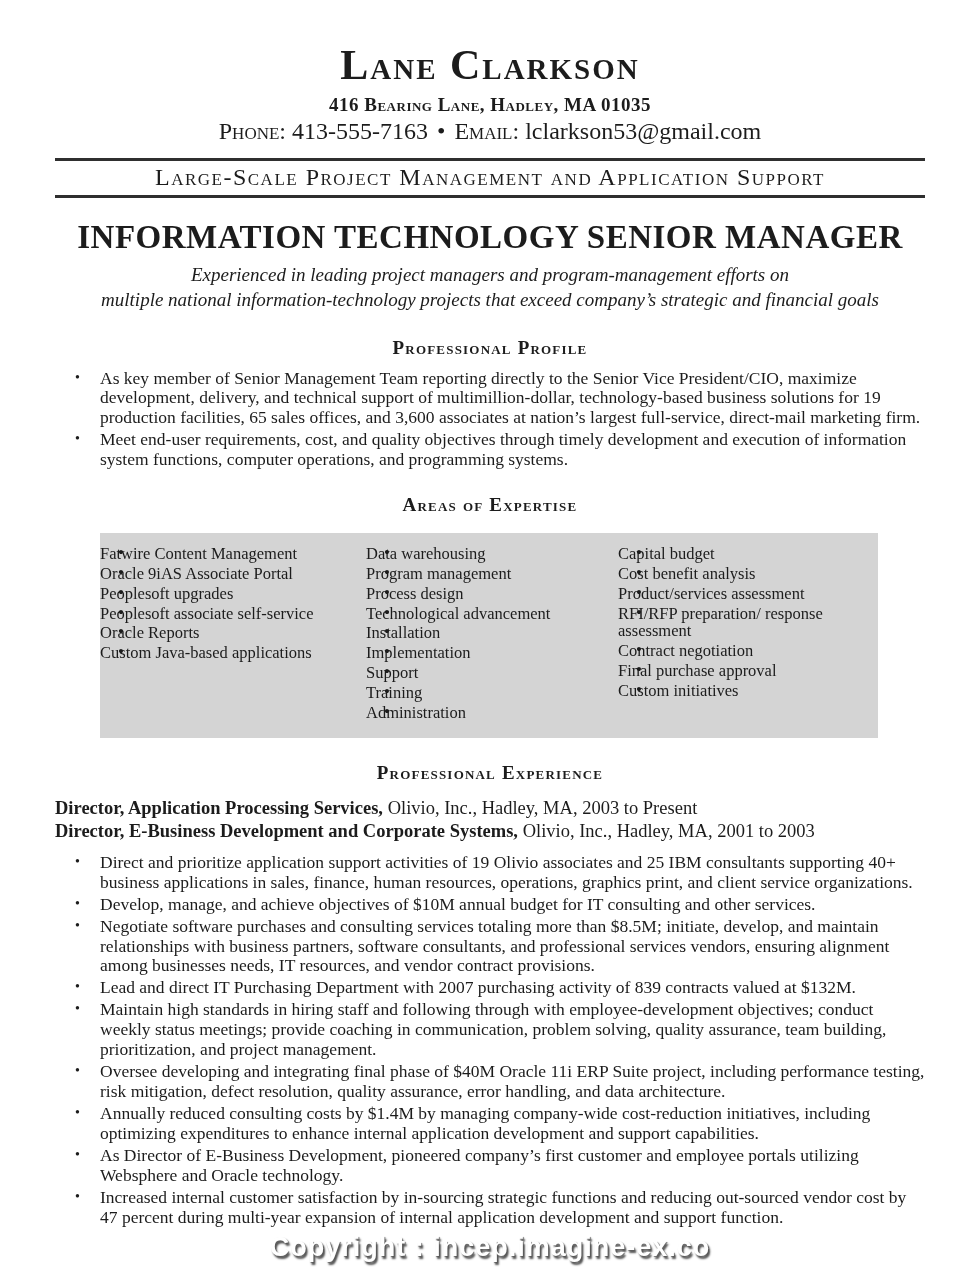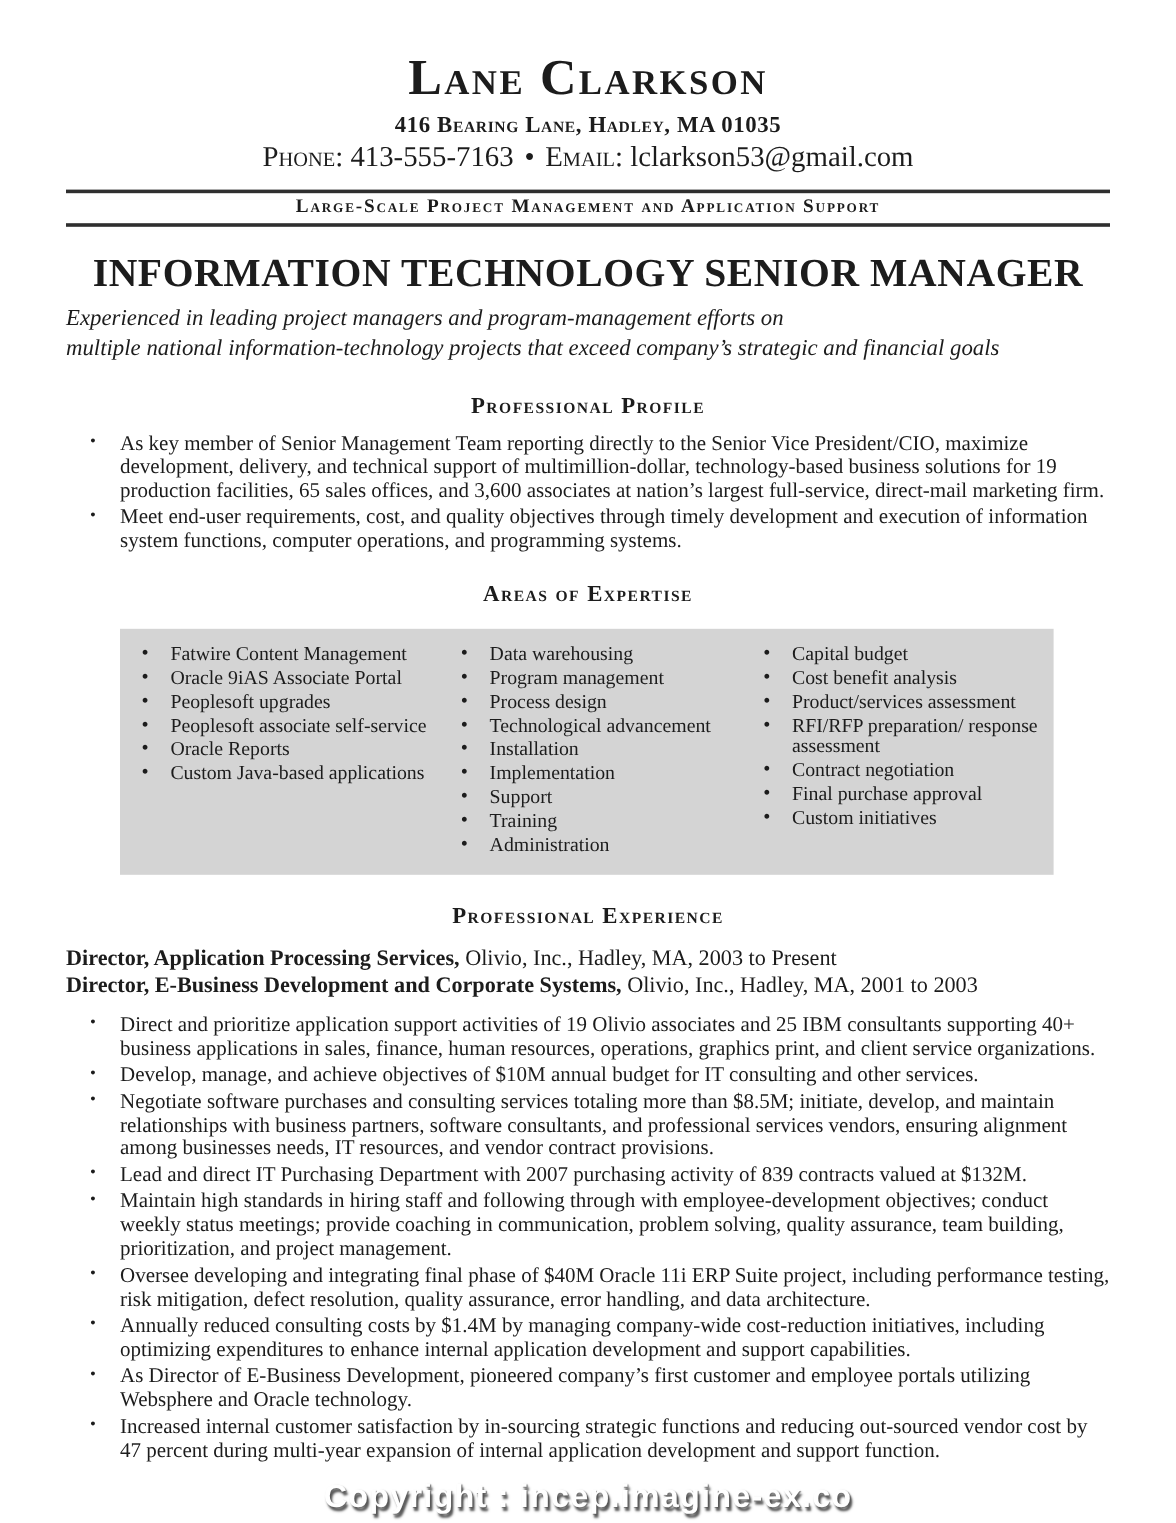--- a/index.html
+++ b/index.html
@@ -28,31 +28,31 @@
   .contact .sep { padding: 0 3px; }
 
   
   .banner {
     margin-top: 13px;
     border-top: 3px solid #2f2f2f;
     border-bottom: 3px solid #2f2f2f;
     text-align: center; padding: 3px 0 4px;
   }
   .banner-text {
-    font-size: 16px; font-weight: bold;
+    font-size: 24px; font-weight: normal;
     font-variant: small-caps; letter-spacing: 1.5px;
   }
 
   
   .doc-title {
     text-align: center; font-size: 33px; font-weight: bold;
     margin-top: 21px; letter-spacing: 0.5px; line-height: 1.1;
   }
   .tagline {
-    text-align: left; font-style: italic;
+    text-align: center; font-style: italic;
     font-size: 19px; line-height: 1.32; margin-top: 7px;
   }
 
   
   .section-heading {
     display: flex; align-items: center; margin-top: 24px; flex-direction: column;
   }
   .section-heading .line { flex: 1; height: 3px; background: #9e9e9e; }
   .heading-text {
     font-size: 19px; font-weight: bold; font-variant: small-caps;
@@ -79,21 +79,21 @@
     box-sizing: border-box;
   }
   .expertise-box .col { box-sizing: border-box; }
   .col-1 { width: 266px; }
   .col-2 { width: 252px; }
   .col-3 { width: 260px; }
   .expertise-box ul {
     list-style: none; margin: 0; padding: 0;
     font-size: 16.5px; line-height: 1.08;
   }
-  .expertise-box li { position: relative; padding-left: 42px; margin-bottom: 2px; }
+  .expertise-box li { position: relative; margin-bottom: 2px; }
   .expertise-box li::before {
     content: "\2022"; position: absolute; left: 18px; top: -1px; font-size: 17px;
   }
 
   
   .jobs { margin-top: 13px; font-size: 18.5px; line-height: 1.25; }
   .job-title { font-weight: bold; }
 
   
   .footer {

